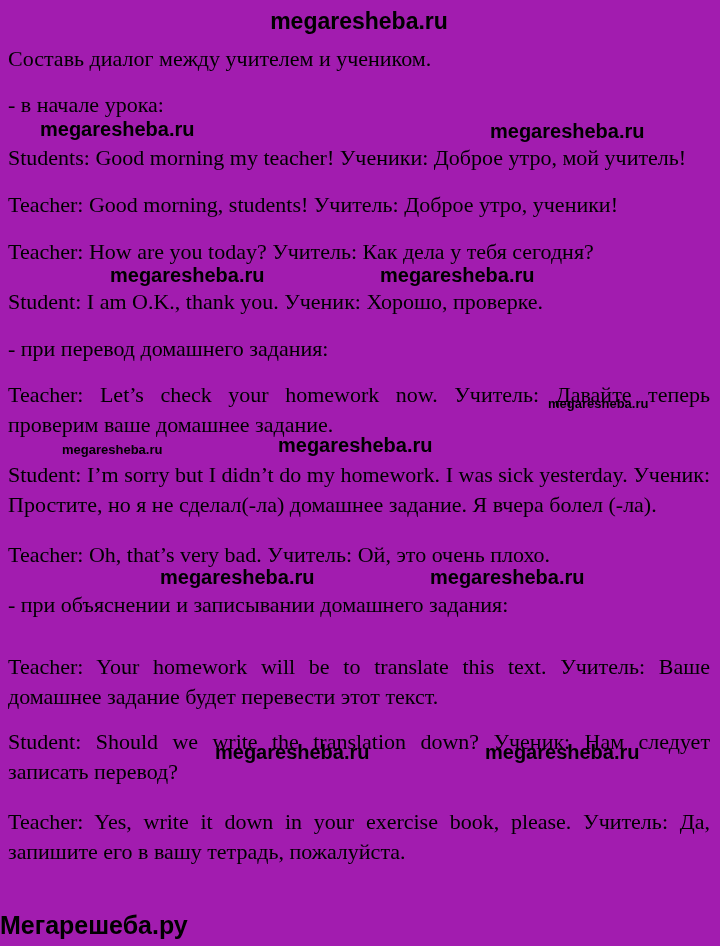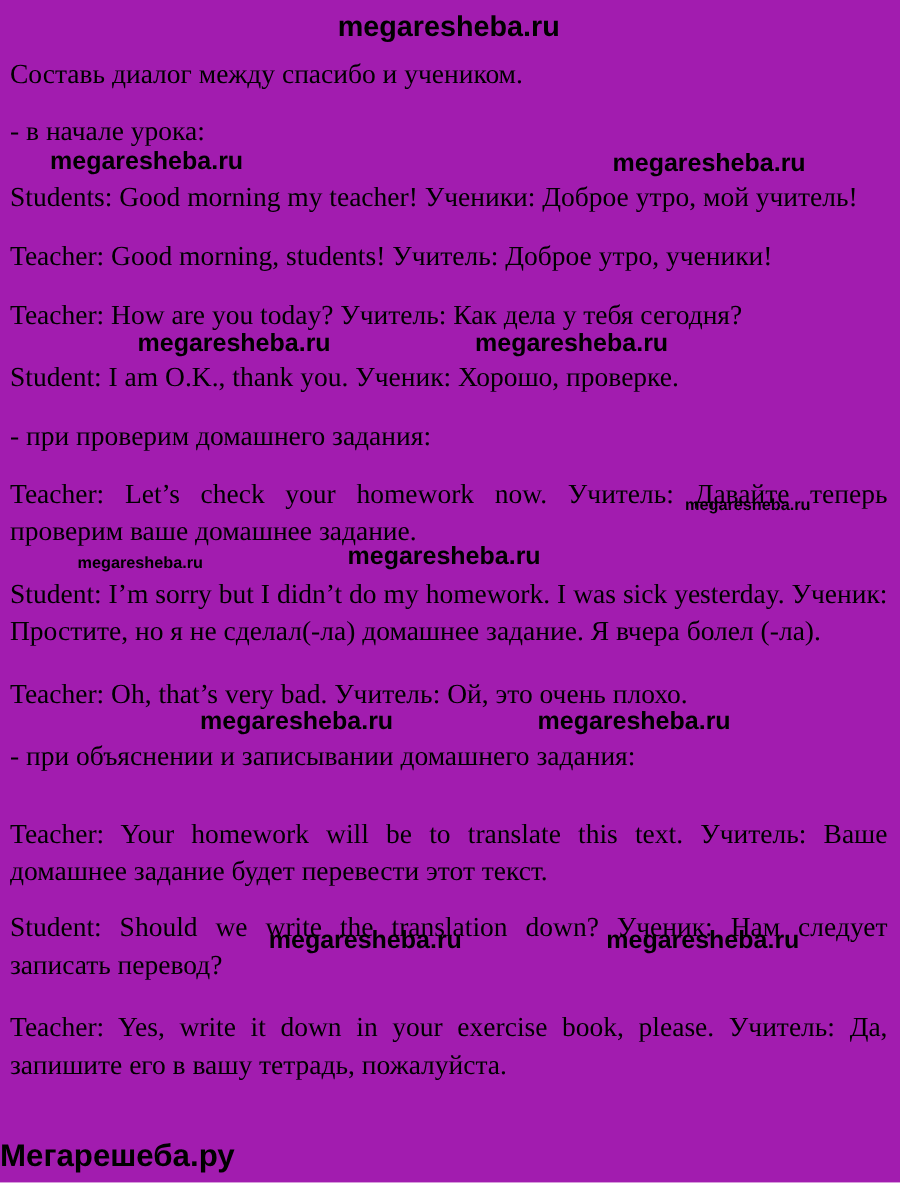--- a/index.html
+++ b/index.html
@@ -67,21 +67,21 @@
     line-height: 30px;
   }
 </style>
 </head>
 <body>
 
 <div class="page">
 
   <div class="doc-header">megaresheba.ru</div>
 
-  <p class="m16"><span>Составь диалог между спасибо и учеником.</span></p>
+  <p class="m16"><span>Составь диалог между учителем и учеником.</span></p>
 
   <p><span>- в начале урока:</span></p>
 
   <div class="wm-row h23">
     <span class="wm" style="left:32px; top:-2px;">megaresheba.ru</span>
     <span class="wm" style="left:482px; top:0;">megaresheba.ru</span>
   </div>
 
   <p class="m17"><span>Students: Good morning my teacher! Ученики: Доброе утро, мой учитель!</span></p>
 
@@ -89,21 +89,21 @@
 
   <p><span>Teacher: How are you today? Учитель: Как дела у тебя сегодня?</span></p>
 
   <div class="wm-row h20">
     <span class="wm" style="left:102px; top:-3px;">megaresheba.ru</span>
     <span class="wm" style="left:372px; top:-3px;">megaresheba.ru</span>
   </div>
 
   <p class="m17"><span>Student: I am O.K., thank you. Ученик: Хорошо, проверке.</span></p>
 
-  <p class="m16"><span>- при проверим домашнего задания:</span></p>
+  <p class="m16"><span>- при перевод домашнего задания:</span></p>
 
   <p class="rel">
     <span>Teacher: Let’s check your homework now. Учитель: Давайте теперь проверим ваше домашнее задание.</span>
     <span class="wm wm-sm" style="left:540px; top:16px;">megaresheba.ru</span>
   </p>
 
   <div class="wm-row h20">
     <span class="wm wm-sm" style="left:54px; top:2px;">megaresheba.ru</span>
     <span class="wm" style="left:270px; top:-6px;">megaresheba.ru</span>
   </div>

